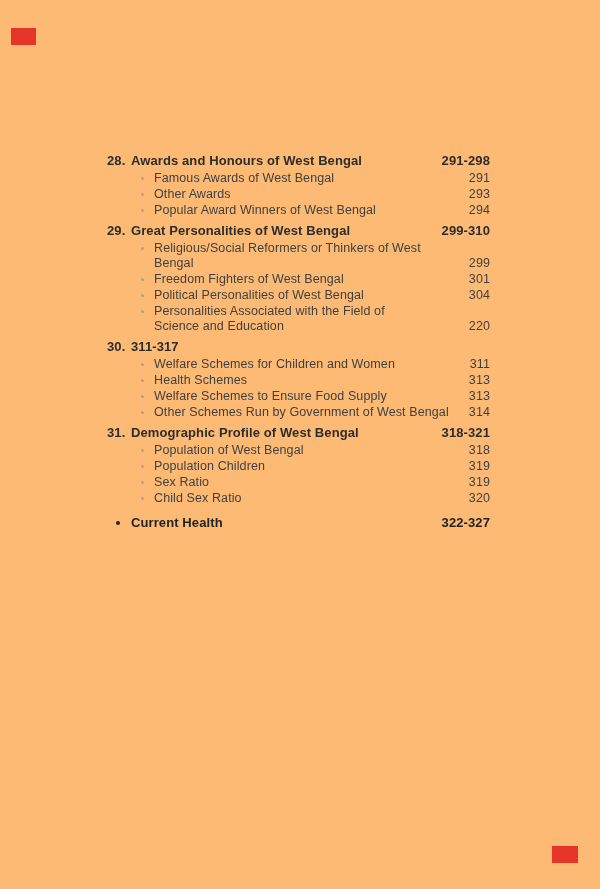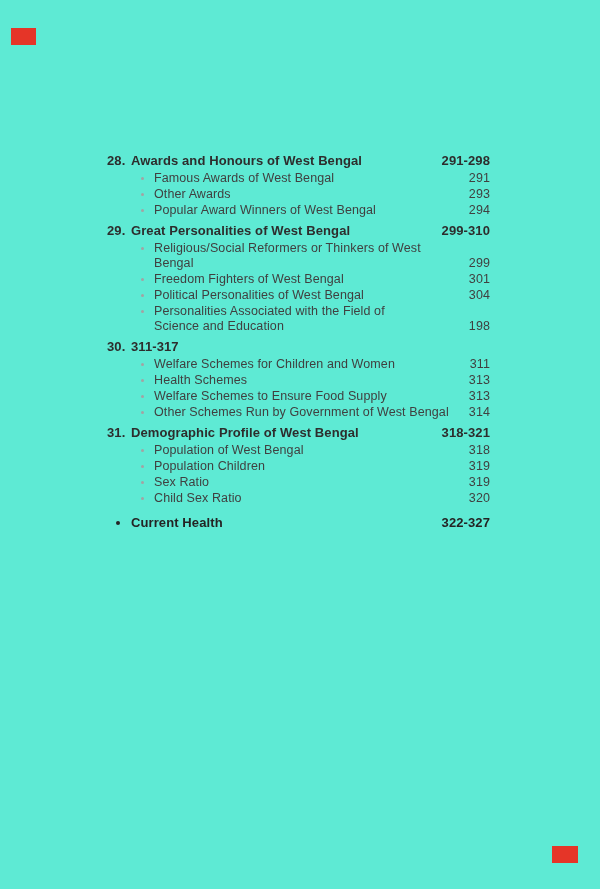--- a/index.html
+++ b/index.html
@@ -1,21 +1,21 @@
 <!DOCTYPE html>
 <html><head>
 <meta charset="utf-8">
 <style>
   * { margin: 0; padding: 0; box-sizing: border-box; }
   html, body { background: #ffffff; }
   .page {
     position: relative;
     width: 600px;
     height: 889px;
-    background: #5eead4;
+    background: #fdba74;
     font-family: "Liberation Sans", sans-serif;
     color: #2d2d2d;
     overflow: hidden;
   }
   .corner-mark {
     position: absolute;
     background: #e53528;
   }
   .corner-mark.top-left { left: 11px; top: 28px; width: 25px; height: 17px; }
   .corner-mark.bottom-right { left: 552px; top: 846px; width: 26px; height: 17px; }
@@ -144,21 +144,21 @@
       </div>
       <div class="toc-item">
         <span class="item-bullet"></span>
         <span class="item-label">Political Personalities of West Bengal</span>
         <span class="item-page">304</span>
       </div>
       <div class="toc-item">
         <span class="item-bullet"></span>
         <span class="item-label">Personalities Associated with the Field of
 Science and Education</span>
-        <span class="item-page">198</span>
+        <span class="item-page">220</span>
       </div>
     </div>
 
     <div class="toc-section">
       <div class="section-heading">
         <span class="section-number">30.</span>
         <span class="section-pages">311-317</span>
       </div>
       <div class="toc-item">
         <span class="item-bullet"></span>

